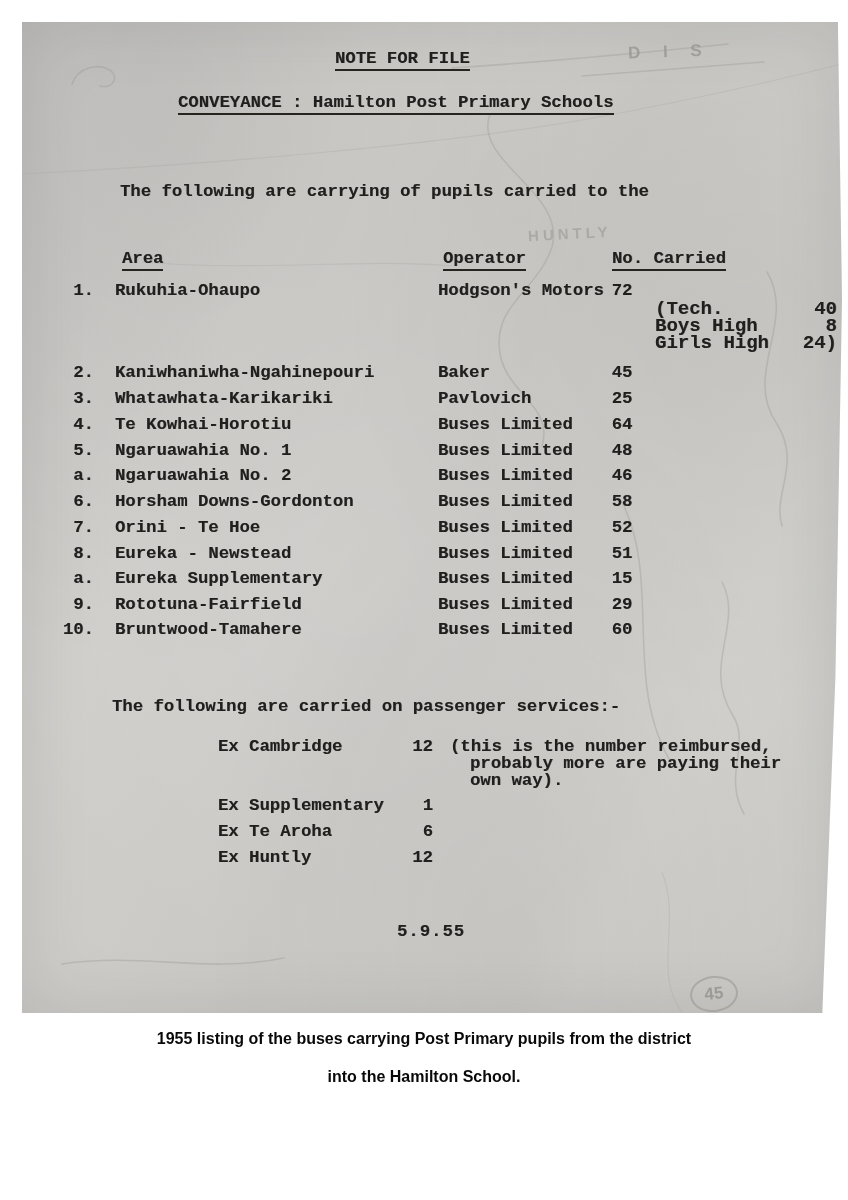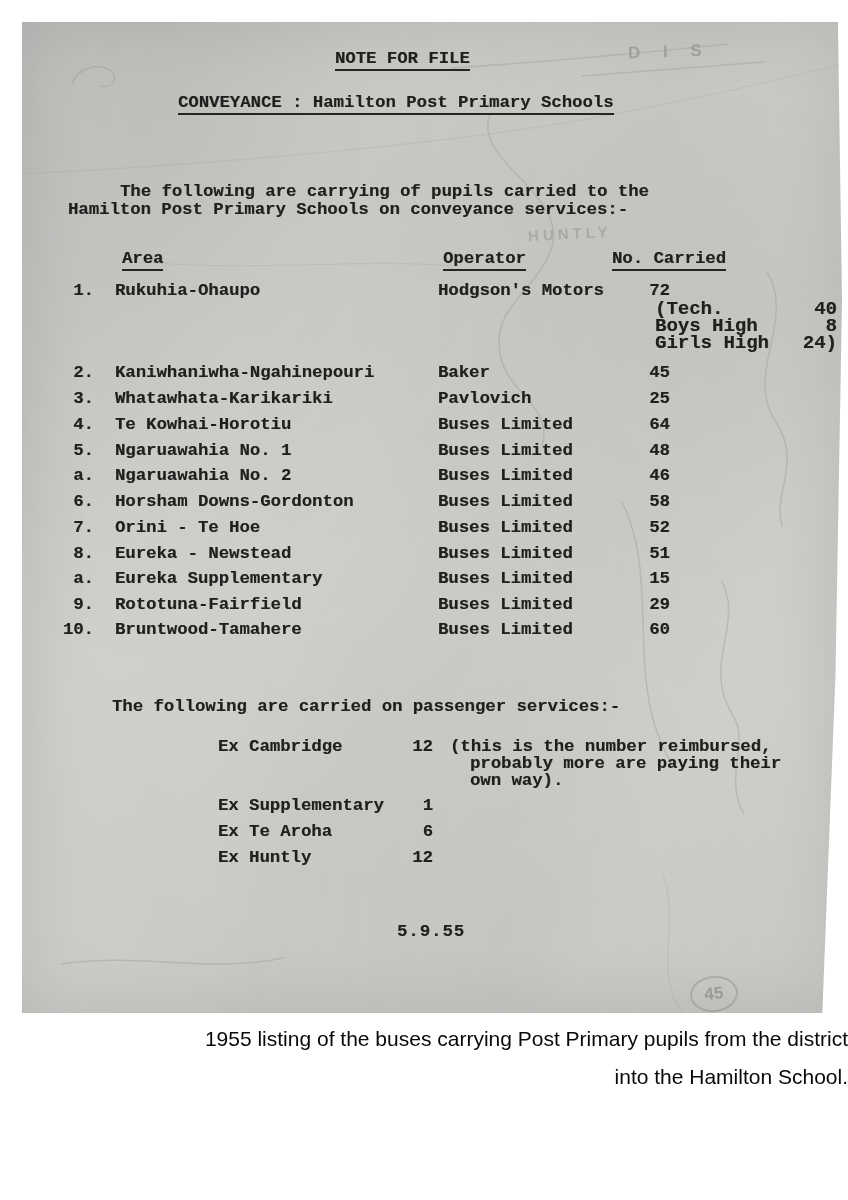--- a/index.html
+++ b/index.html
@@ -26,21 +26,21 @@
     text-shadow:0.4px 0.4px 0.6px rgba(25,25,25,0.45);
     white-space:pre;
   }
   .abs{position:absolute;}
   .ul{border-bottom:2px solid #26241f;padding-bottom:2px;}
   
   .trow{position:absolute;left:0;width:100%;height:20px;}
   .c-no{position:absolute;left:14px;width:58px;text-align:right;}
   .c-area{position:absolute;left:93px;}
   .c-op{position:absolute;left:416px;}
-  .c-num{position:absolute;left:592px;width:56px;text-align:right;}
+  .c-num{position:absolute;left:572px;width:56px;text-align:center;}
   
   .bd-line{position:absolute;left:633px;width:182px;display:flex;justify-content:space-between;}
   .bd-line .tw{font-size:19px;}
   
   .p-label{position:absolute;left:196px;}
   .p-val{position:absolute;left:342px;width:69px;text-align:right;}
   
   .pencil{
     font-family:"Liberation Sans",sans-serif;color:#96948f;opacity:0.75;
     position:absolute;font-weight:700;
@@ -48,23 +48,23 @@
   .circle45{
     position:absolute;left:668px;top:954px;width:44px;height:32px;
     border:2px solid rgba(150,148,142,0.55);border-radius:50%;
     display:flex;align-items:center;justify-content:center;
     transform:rotate(-6deg);
   }
   .circle45 span{font-size:17px;color:#96948f;opacity:0.85;font-weight:700;
     font-family:"Liberation Sans",sans-serif;}
   
   .caption{
-    position:absolute;left:0;top:1020px;width:848px;text-align:right;
-    font-family:"Liberation Sans",sans-serif;font-weight:400;
-    font-size:21px;line-height:38px;color:#090909;
+    position:absolute;left:0;top:1020px;width:848px;text-align:center;
+    font-family:"Liberation Sans",sans-serif;font-weight:700;
+    font-size:16px;line-height:38px;color:#090909;
   }
   svg.creases{position:absolute;left:0;top:0;pointer-events:none;}
 </style>
 </head>
 <body>
 
 <div class="scan">
 
   <svg class="creases" width="820" height="991" viewBox="0 0 820 991">
     <g fill="none" stroke="#98968f" stroke-width="1.6" opacity="0.35" stroke-linecap="round">
@@ -87,21 +87,20 @@
   <div class="pencil" style="left:606px;top:20px;font-size:17px;letter-spacing:9px;transform:rotate(-2deg);">D I S</div>
   <div class="pencil" style="left:506px;top:203px;font-size:15px;letter-spacing:4px;transform:rotate(-3deg);opacity:0.55;">HUNTLY</div>
   <div class="circle45">
     <span>45</span>
   </div>
 
   <div class="abs tw ul" style="left:313px;top:28px;">NOTE FOR FILE</div>
   <div class="abs tw ul" style="left:156px;top:72px;text-align:right;">CONVEYANCE : Hamilton Post Primary Schools</div>
 
   <div class="abs tw" style="left:98px;top:161px;">The following are carrying of pupils carried to the</div>
-  <div class="abs tw" style="left:46px;top:179px;">Hamilton Post Primary Schools on conveyance services:-</div>
 
   <div class="trow" style="top:228px;padding-left:20px;">
     <span class="abs tw ul" style="left:100px;">Area</span>
     <span class="abs tw ul" style="left:421px;">Operator</span>
     <span class="abs tw ul" style="left:590px;font-family:Liberation Mono, monospace;">No. Carried</span>
   </div>
 
   <div class="trow" style="top:260px;">
     <span class="tw c-no">1.</span>
     <span class="tw c-area">Rukuhia-Ohaupo</span>

